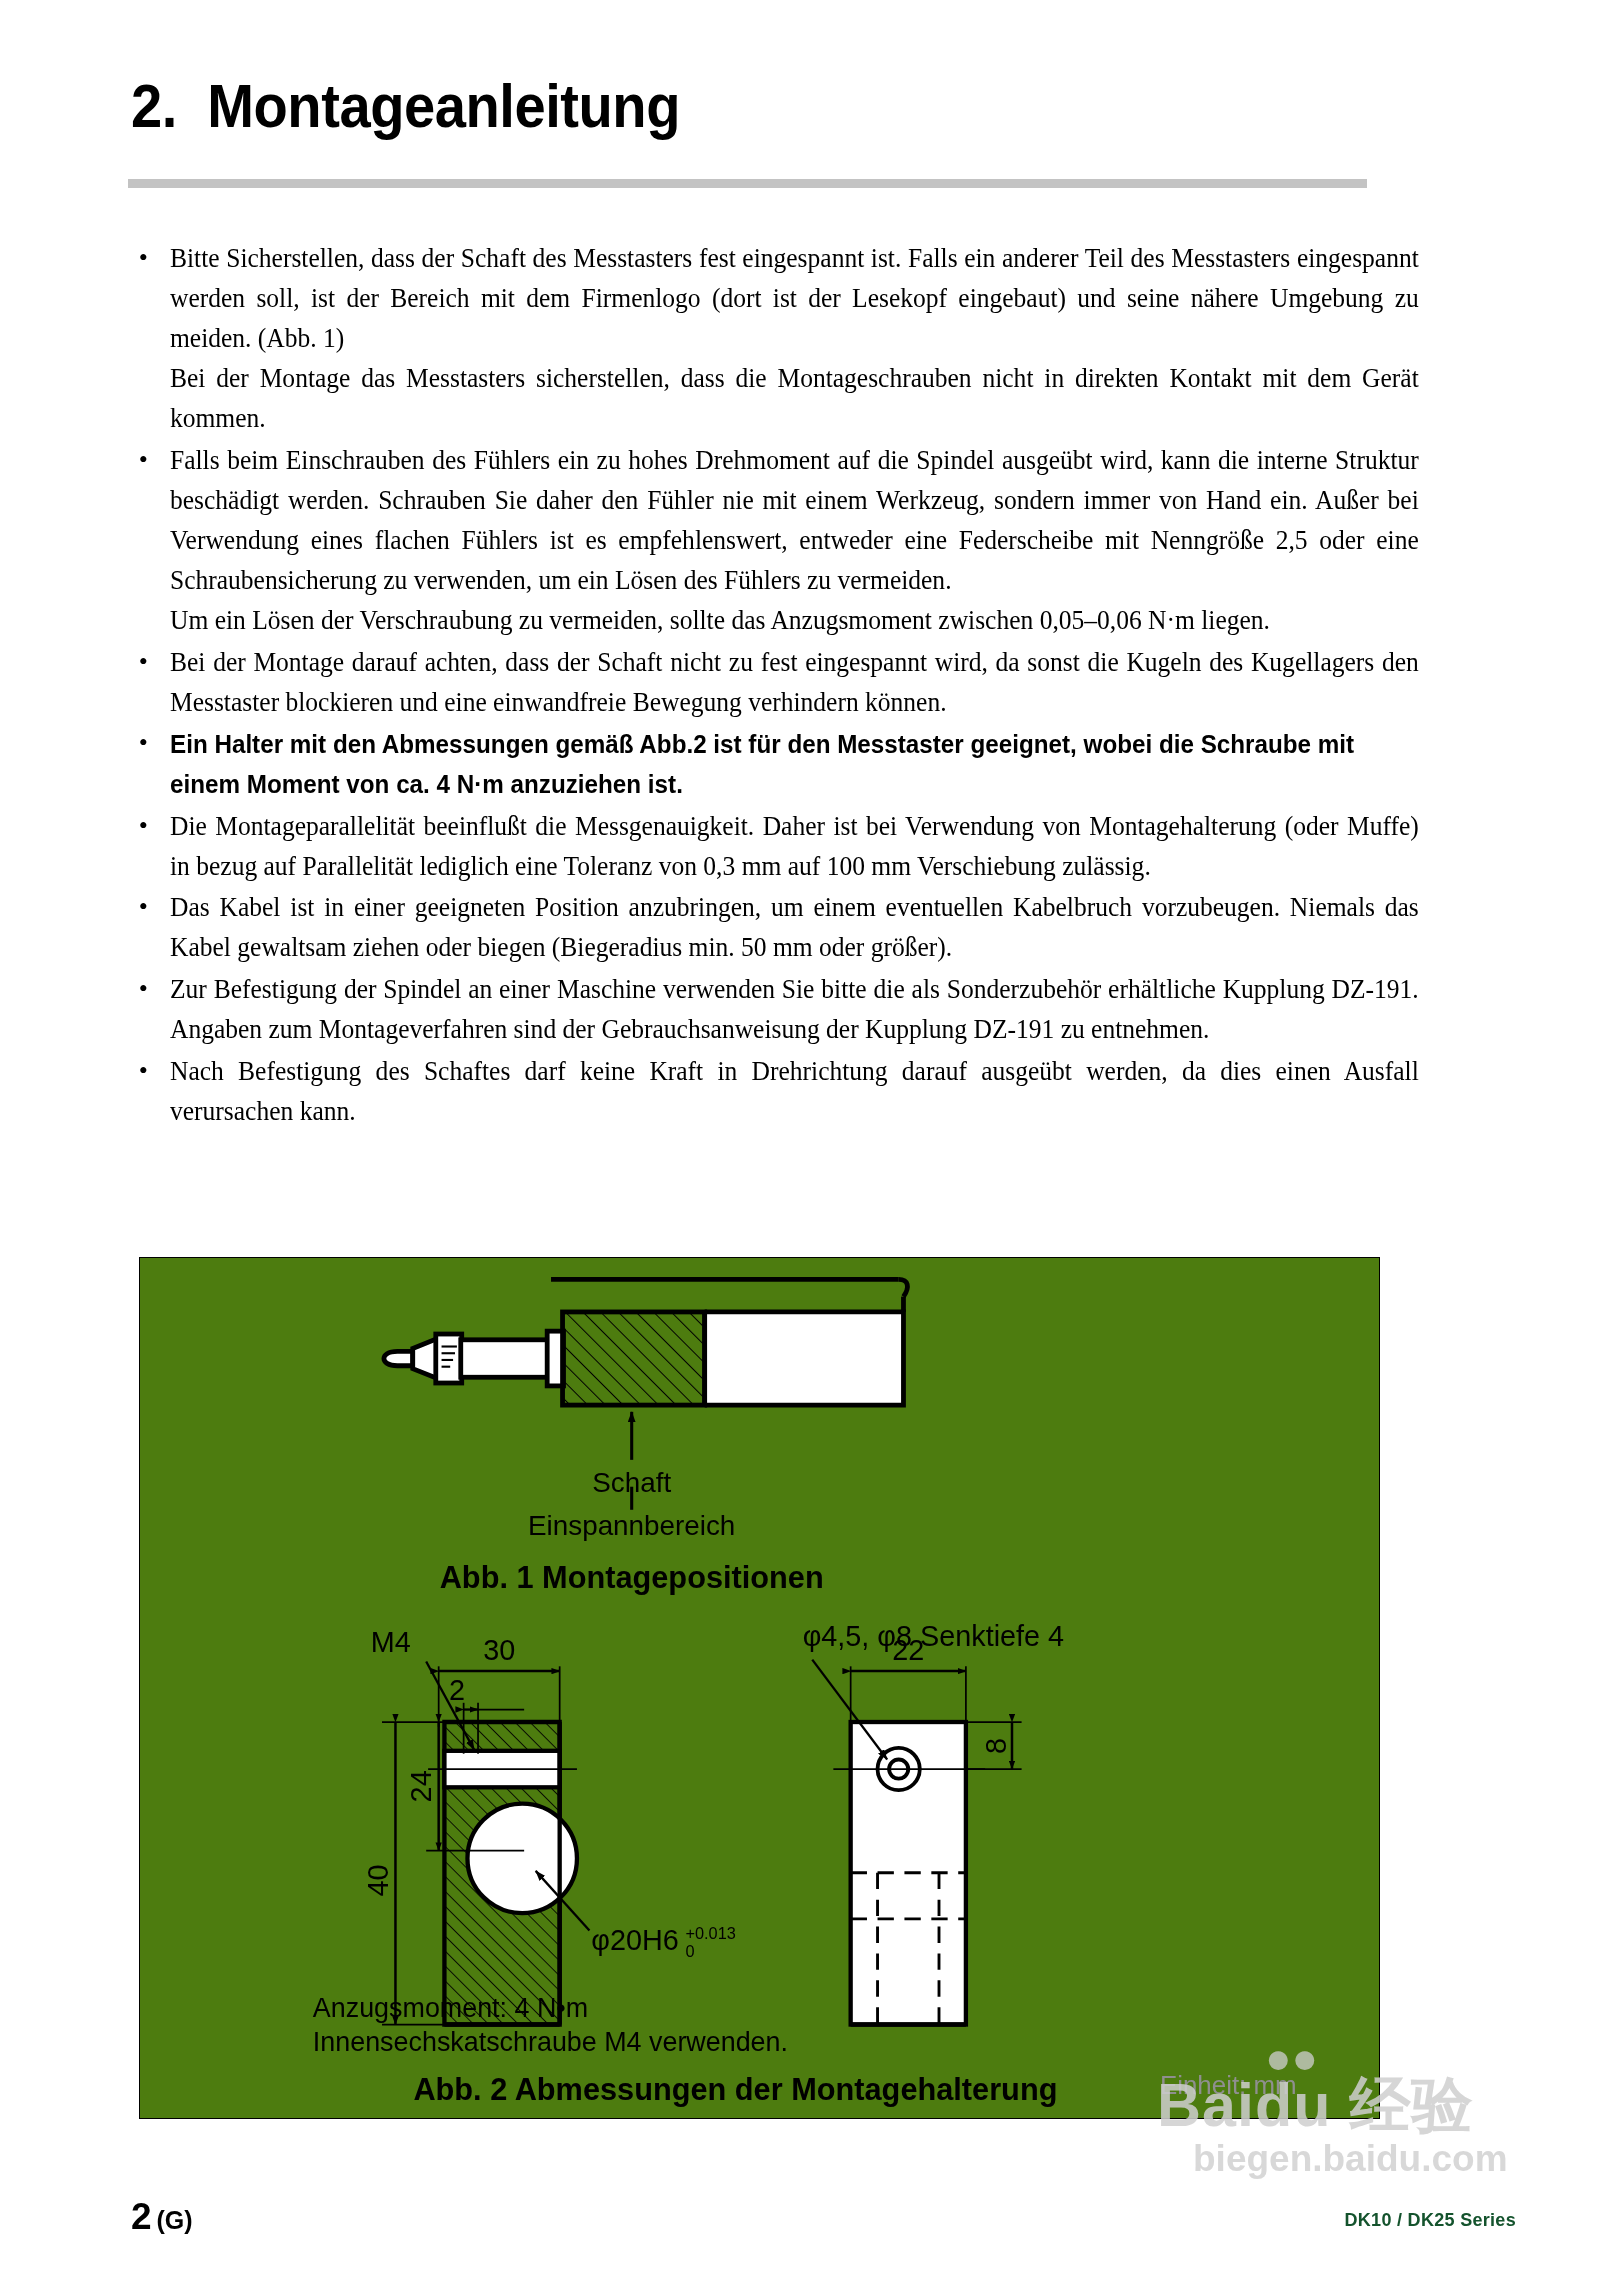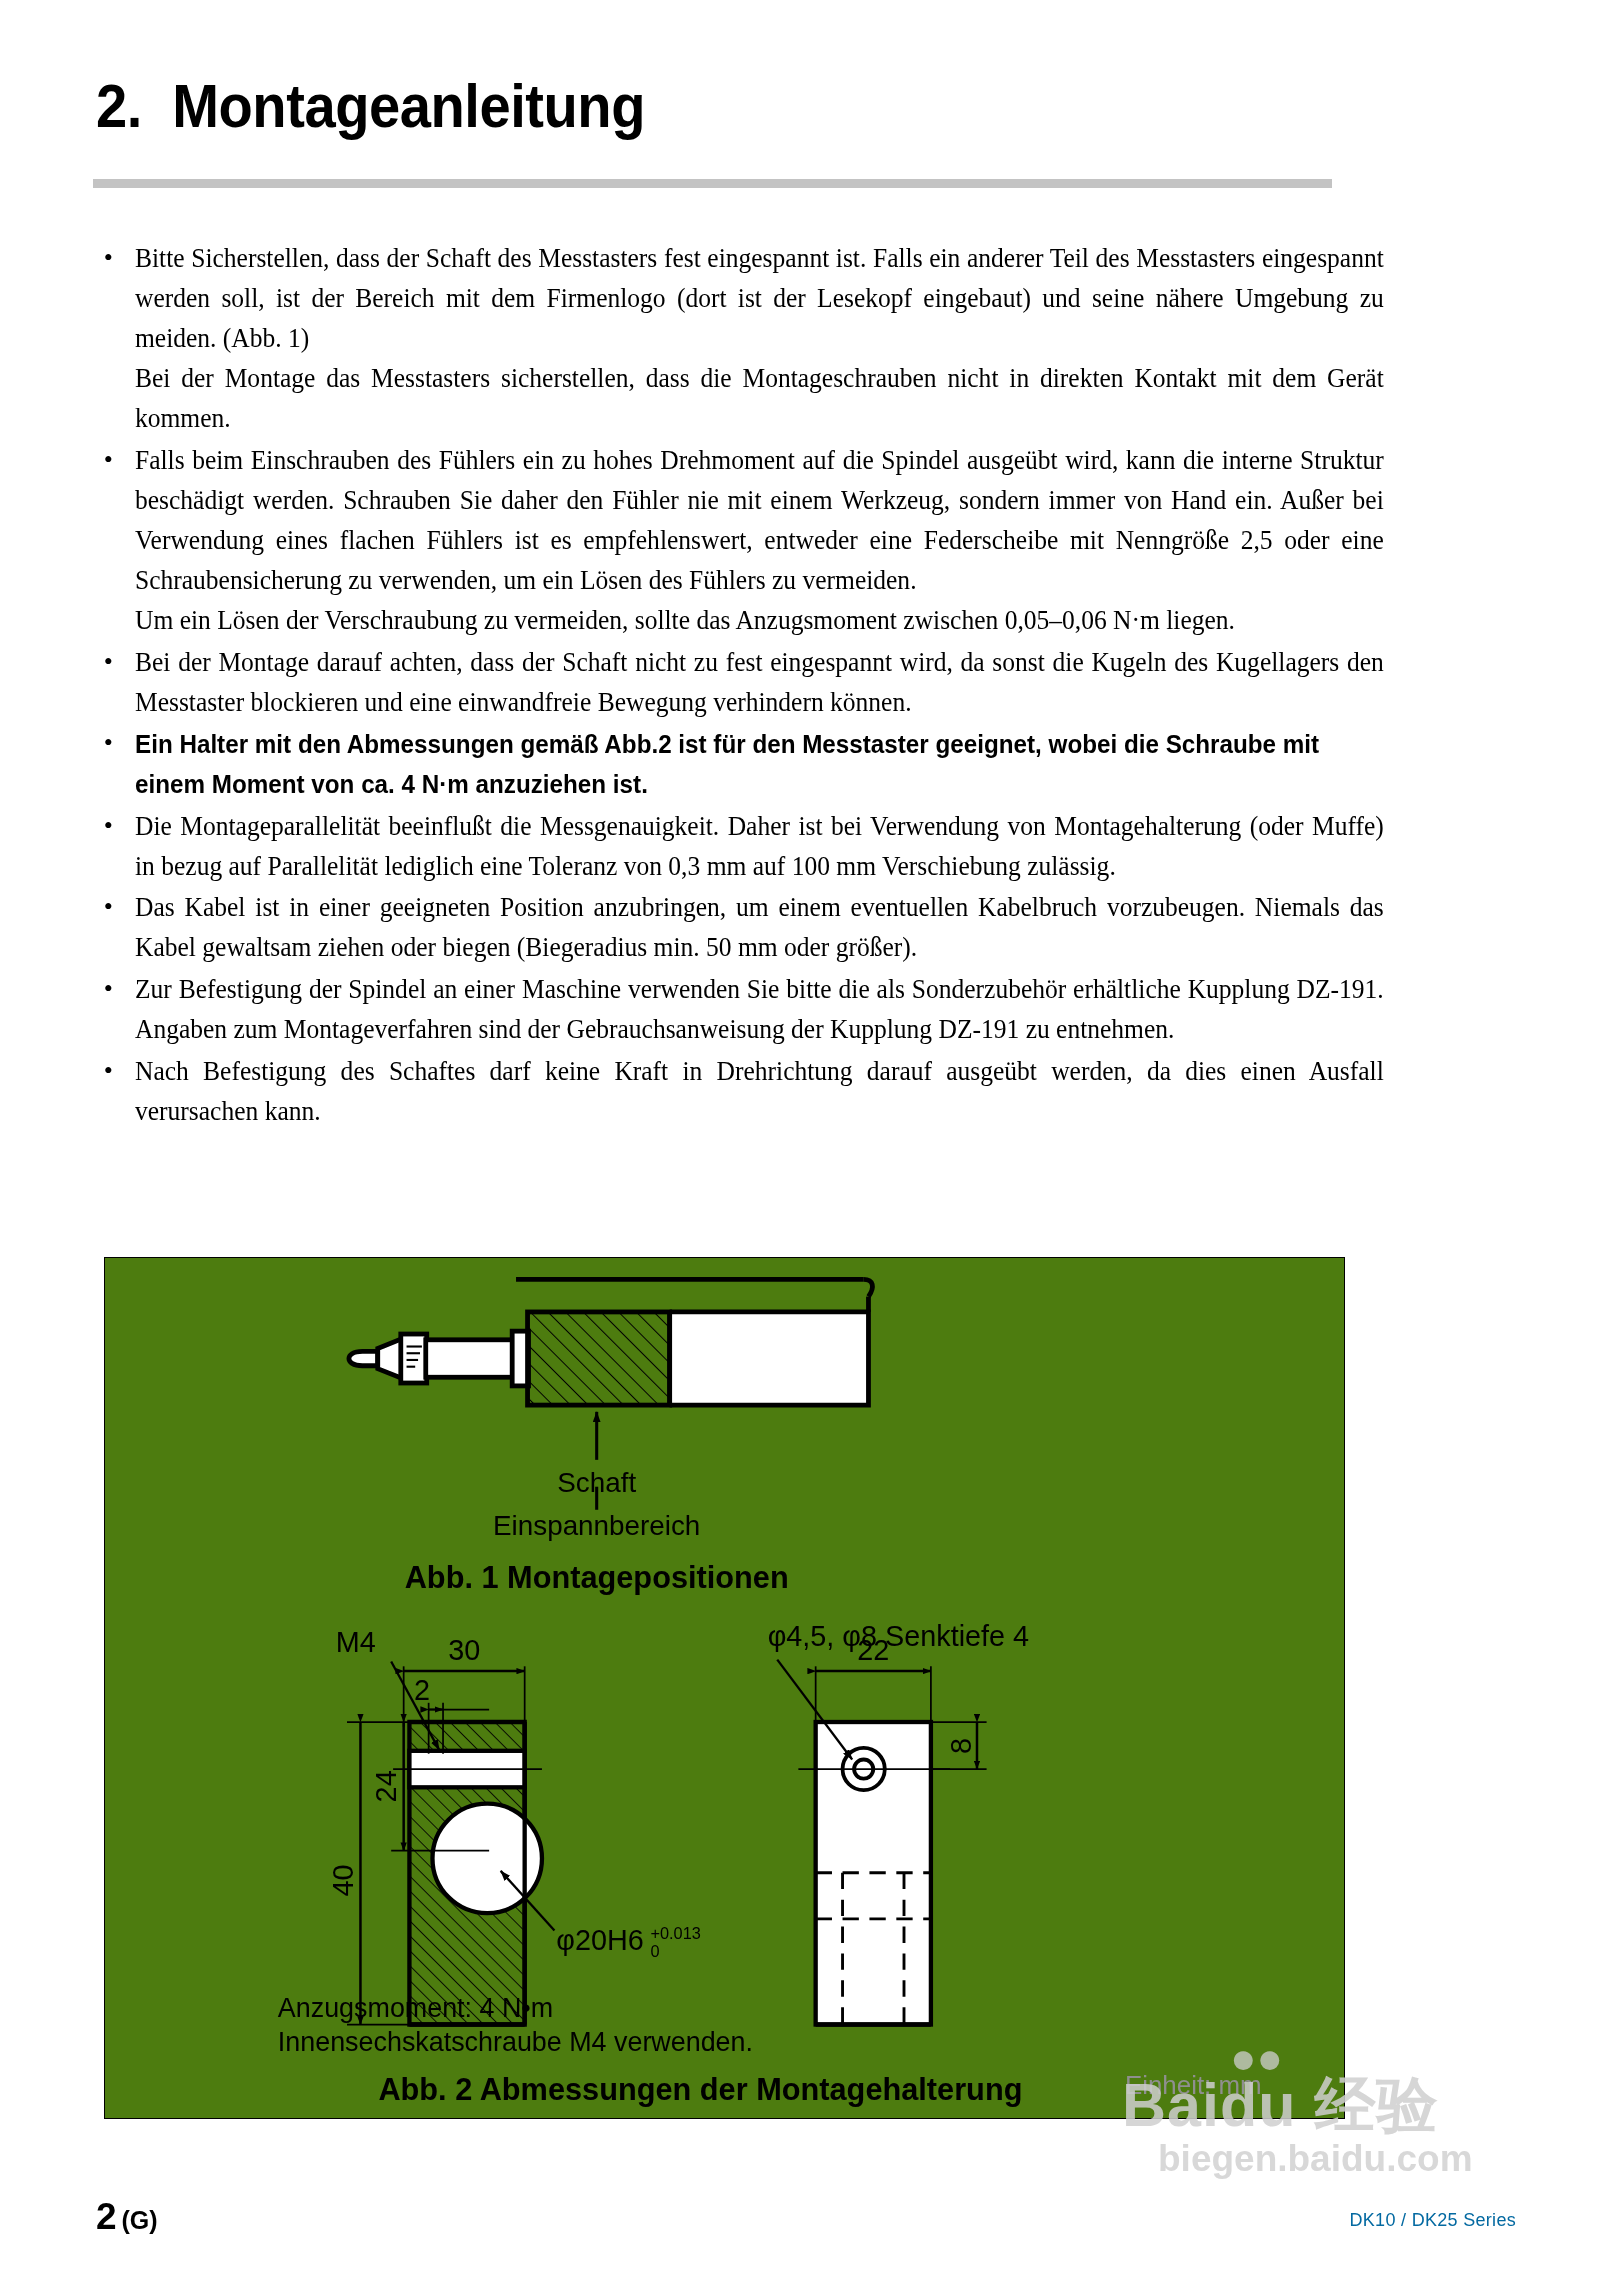--- a/index.html
+++ b/index.html
@@ -1,20 +1,20 @@
 <!DOCTYPE html>
 <html><head>
 <meta charset="utf-8">
 <style>
   html,body{margin:0;padding:0;background:#fff;}
   body{
     width:1612px;height:2288px;position:relative;overflow:hidden;
     font-family:"Liberation Serif",serif;color:#000;
   }
-  .page{position:absolute;inset:0;}
+  .page{position:absolute;inset:0;margin-left:35px;}
 
   
   .h-num-title{
     position:absolute;left:96px;top:71px;
     font-family:"Liberation Sans",sans-serif;
     font-weight:bold;font-size:61px;letter-spacing:-0.5px;
     white-space:nowrap;transform:scaleX(.92);transform-origin:left top;
   }
   .h-num-title .num{margin-right:33px;}
   .rule{
@@ -56,22 +56,22 @@
   
   .foot-page{
     position:absolute;left:96px;top:2196px;
     font-family:"Liberation Sans",sans-serif;font-weight:bold;
     font-size:37px;
     text-align:right;
   }
   .foot-page .g{font-size:25px;margin-left:4.8px;}
   .foot-series{
     position:absolute;right:96px;top:2210px;
-    font-family:"Liberation Sans",sans-serif;font-weight:normal;
-    font-size:18px;color:#0369a1;letter-spacing:0.3px;
+    font-family:"Liberation Sans",sans-serif;font-weight:bold;
+    font-size:18px;color:#14532d;letter-spacing:0.3px;
   }
 
   
   .wm{
     position:absolute;pointer-events:none;color:#cfcfcf;
     font-family:"Liberation Sans",sans-serif;font-weight:bold;
   }
   .wm-main{left:1122px;top:2065px;font-size:61px;letter-spacing:1px;opacity:.85;}
   .wm-sub{left:1158px;top:2138px;font-size:37px;opacity:.8;}
   .wm-paw{left:1230px;top:2033px;font-size:44px;opacity:.75;}

